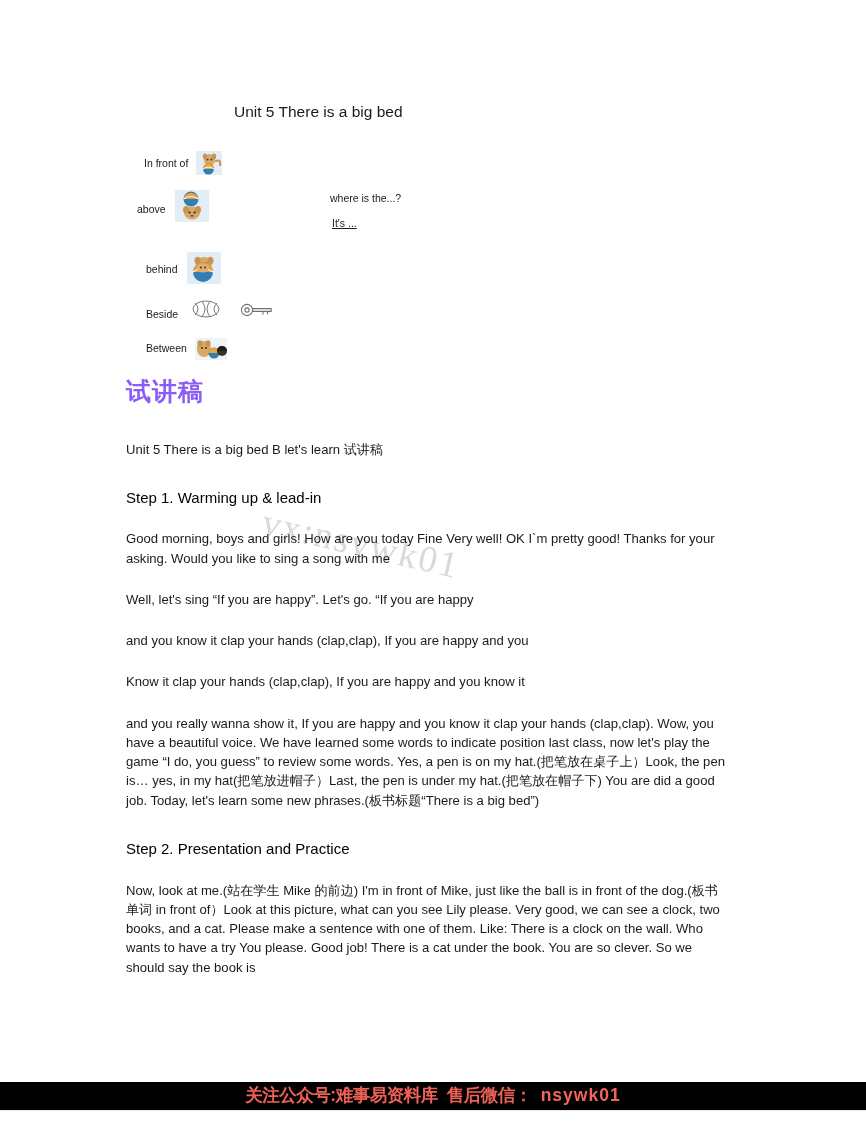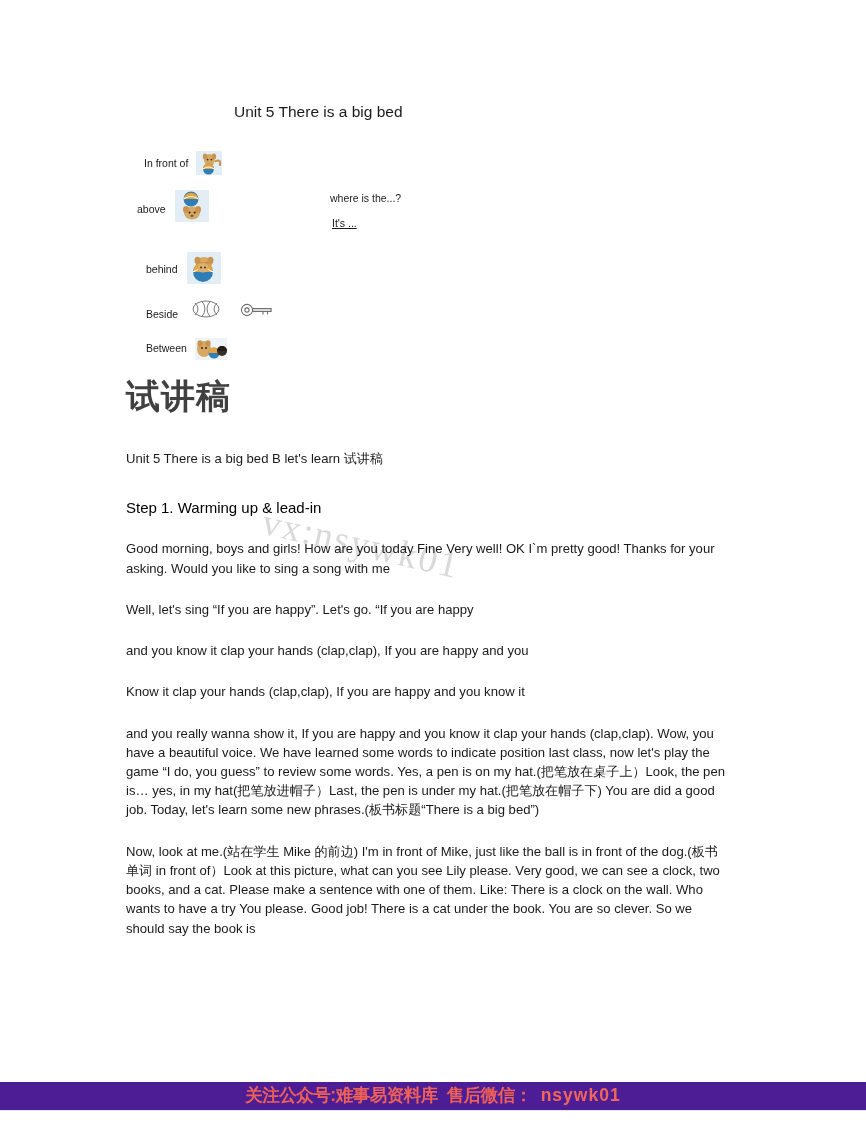--- a/index.html
+++ b/index.html
@@ -96,26 +96,26 @@
 
   
   .doc {
     position: absolute;
     left: 126px;
     top: 378px;
     width: 604px;
     z-index: 2;
   }
   h1.cn-heading {
-    font-size: 34px;
+    font-size: 25px;
     font-weight: bold;
     margin: 0 0 34px 0;
     letter-spacing: 1px;
     line-height: 1.1;
-    color: #404040;
+    color: #8b5cf6;
   }
   h2.step-heading {
     font-size: 15px;
     font-weight: normal;
     margin: 30px 0 22px 0;
     line-height: 1.25;
     color: #000;
   }
   p.para {
     font-size: 13.1px;
@@ -135,21 +135,21 @@
     position: absolute;
     left: 0;
     top: 1082px;
     width: 866px;
     height: 28px;
     display: flex;
     align-items: center;
     justify-content: center;
     gap: 9px;
     z-index: 5;
-    background: #4c1d95;
+    background: #000000;
   }
   .footer-seg {
     font-family: "Liberation Sans", "DejaVu Sans", sans-serif;
     font-weight: bold;
     font-size: 17.5px;
     color: #f2655c;
     white-space: nowrap;
     letter-spacing: 0px;
     line-height: 1;
   }
@@ -282,20 +282,21 @@
 
     <div class="subtitle-line">Unit 5 There is a big bed B let's learn 试讲稿</div>
 
     <h2 class="step-heading">Step 1. Warming up &amp; lead-in</h2>
     <p class="para">Good morning, boys and girls! How are you today Fine Very well! OK I`m pretty good! Thanks for your asking. Would you like to sing a song with me</p>
     <p class="para">Well, let's sing “If you are happy”. Let's go. “If you are happy</p>
     <p class="para">and you know it clap your hands (clap,clap), If you are happy and you</p>
     <p class="para">Know it clap your hands (clap,clap), If you are happy and you know it</p>
     <p class="para">and you really wanna show it, If you are happy and you know it clap your hands (clap,clap). Wow, you have a beautiful voice. We have learned some words to indicate position last class, now let's play the game “I do, you guess” to review some words. Yes, a pen is on my hat.(把笔放在桌子上）Look, the pen is… yes, in my hat(把笔放进帽子）Last, the pen is under my hat.(把笔放在帽子下) You are did a good job. Today, let's learn some new phrases.(板书标题“There is a big bed”)</p>
 
+    <h2 class="step-heading">Step 2. Presentation and Practice</h2>
     <p class="para">Now, look at me.(站在学生 Mike 的前边) I'm in front of Mike, just like the ball is in front of the dog.(板书单词 in front of）Look at this picture, what can you see Lily please. Very good, we can see a clock, two books, and a cat. Please make a sentence with one of them. Like: There is a clock on the wall. Who wants to have a try You please. Good job! There is a cat under the book. You are so clever. So we should say the book is</p>
   </div>
 
   <div class="footer-rule"></div>
   <div class="footer-banner">
     <span class="footer-seg cn">关注公众号:难事易资料库</span>
     <span class="footer-seg cn">售后微信：</span>
     <span class="footer-seg id">nsywk01</span>
   </div>
 

